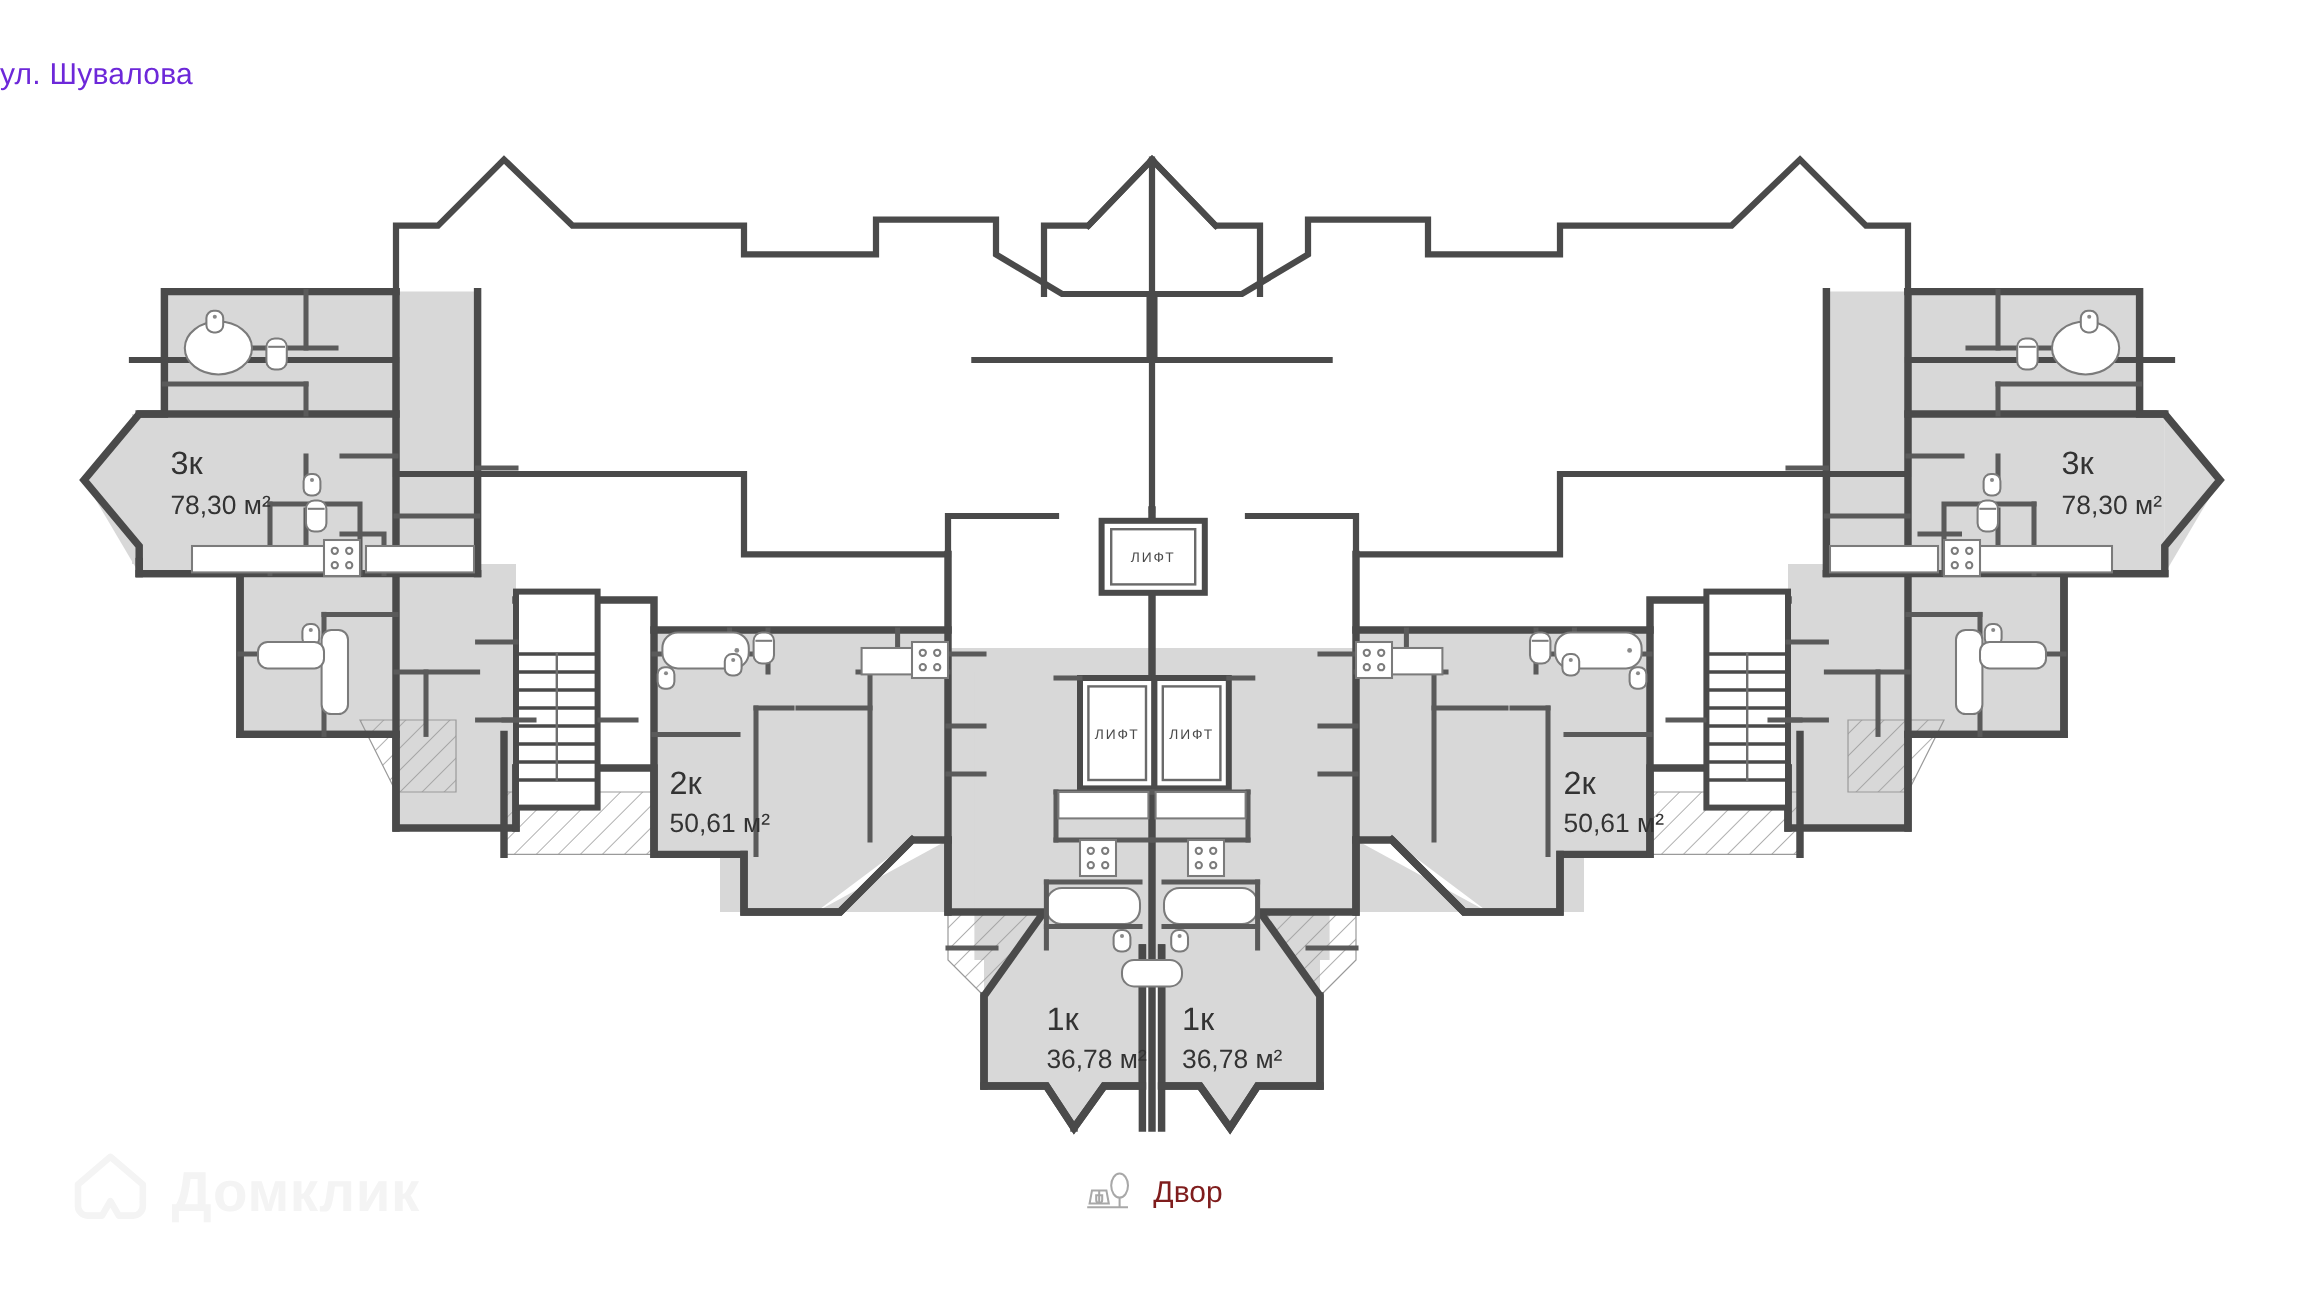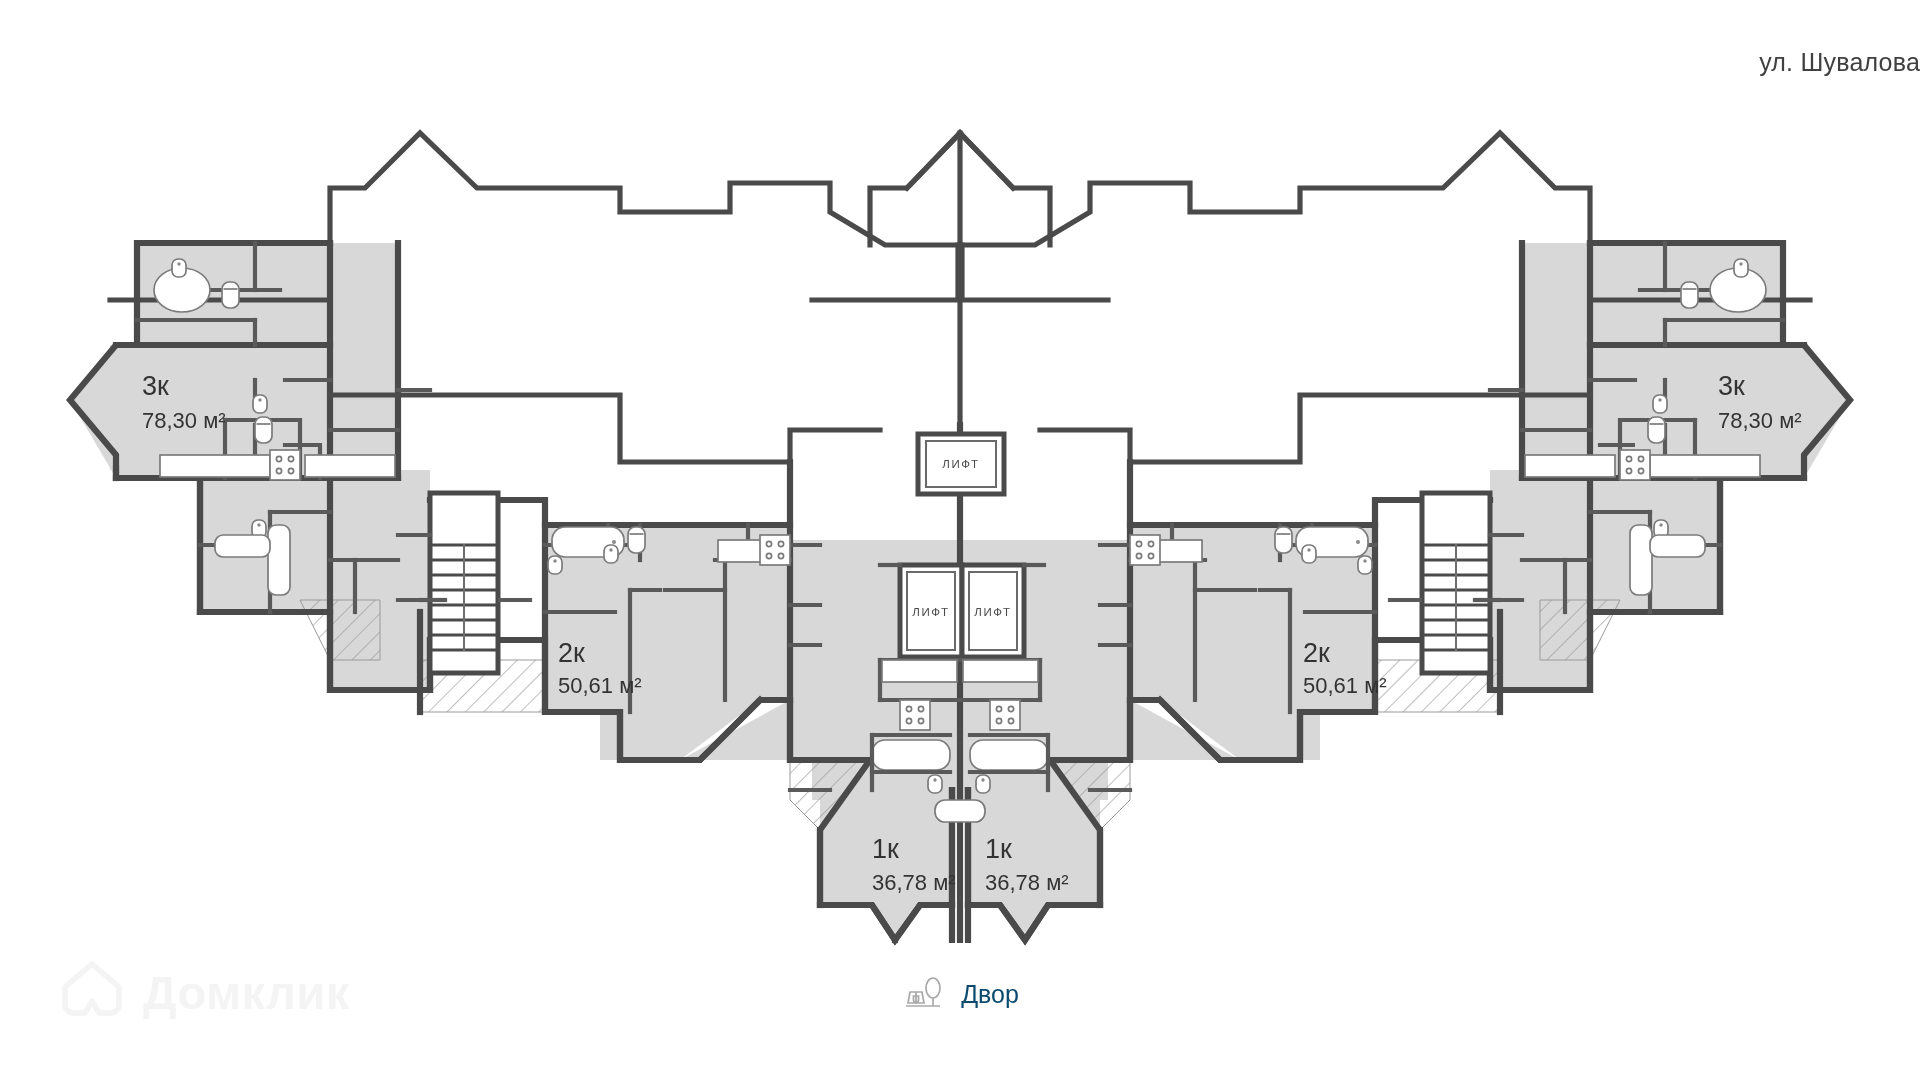--- a/index.html
+++ b/index.html
@@ -19,45 +19,45 @@
   #plan-root {
     position: absolute;
     inset: 0;
   }
 
   .street-title {
     position: absolute;
     top: 48px;
     left: 0;
     width: 1920px;
-    text-align: right;
+    text-align: left;
     font-size: 25px;
     font-weight: 400;
-    color: #404040;
+    color: #6d28d9;
     letter-spacing: 0.2px;
   }
 
   .yard-label-wrap {
     position: absolute;
     top: 972px;
     left: 0;
     width: 1920px;
     display: flex;
     align-items: center;
     justify-content: center;
     gap: 16px;
   }
   .yard-icon {
     display: block;
     width: 44px;
     height: 44px;
   }
   .yard-text {
     font-size: 25px;
-    color: #0c4a6e;
+    color: #7f1d1d;
   }
 
   .watermark {
     position: absolute;
     left: 55px;
     top: 955px;
     display: flex;
     align-items: center;
     gap: 14px;
     pointer-events: none;

